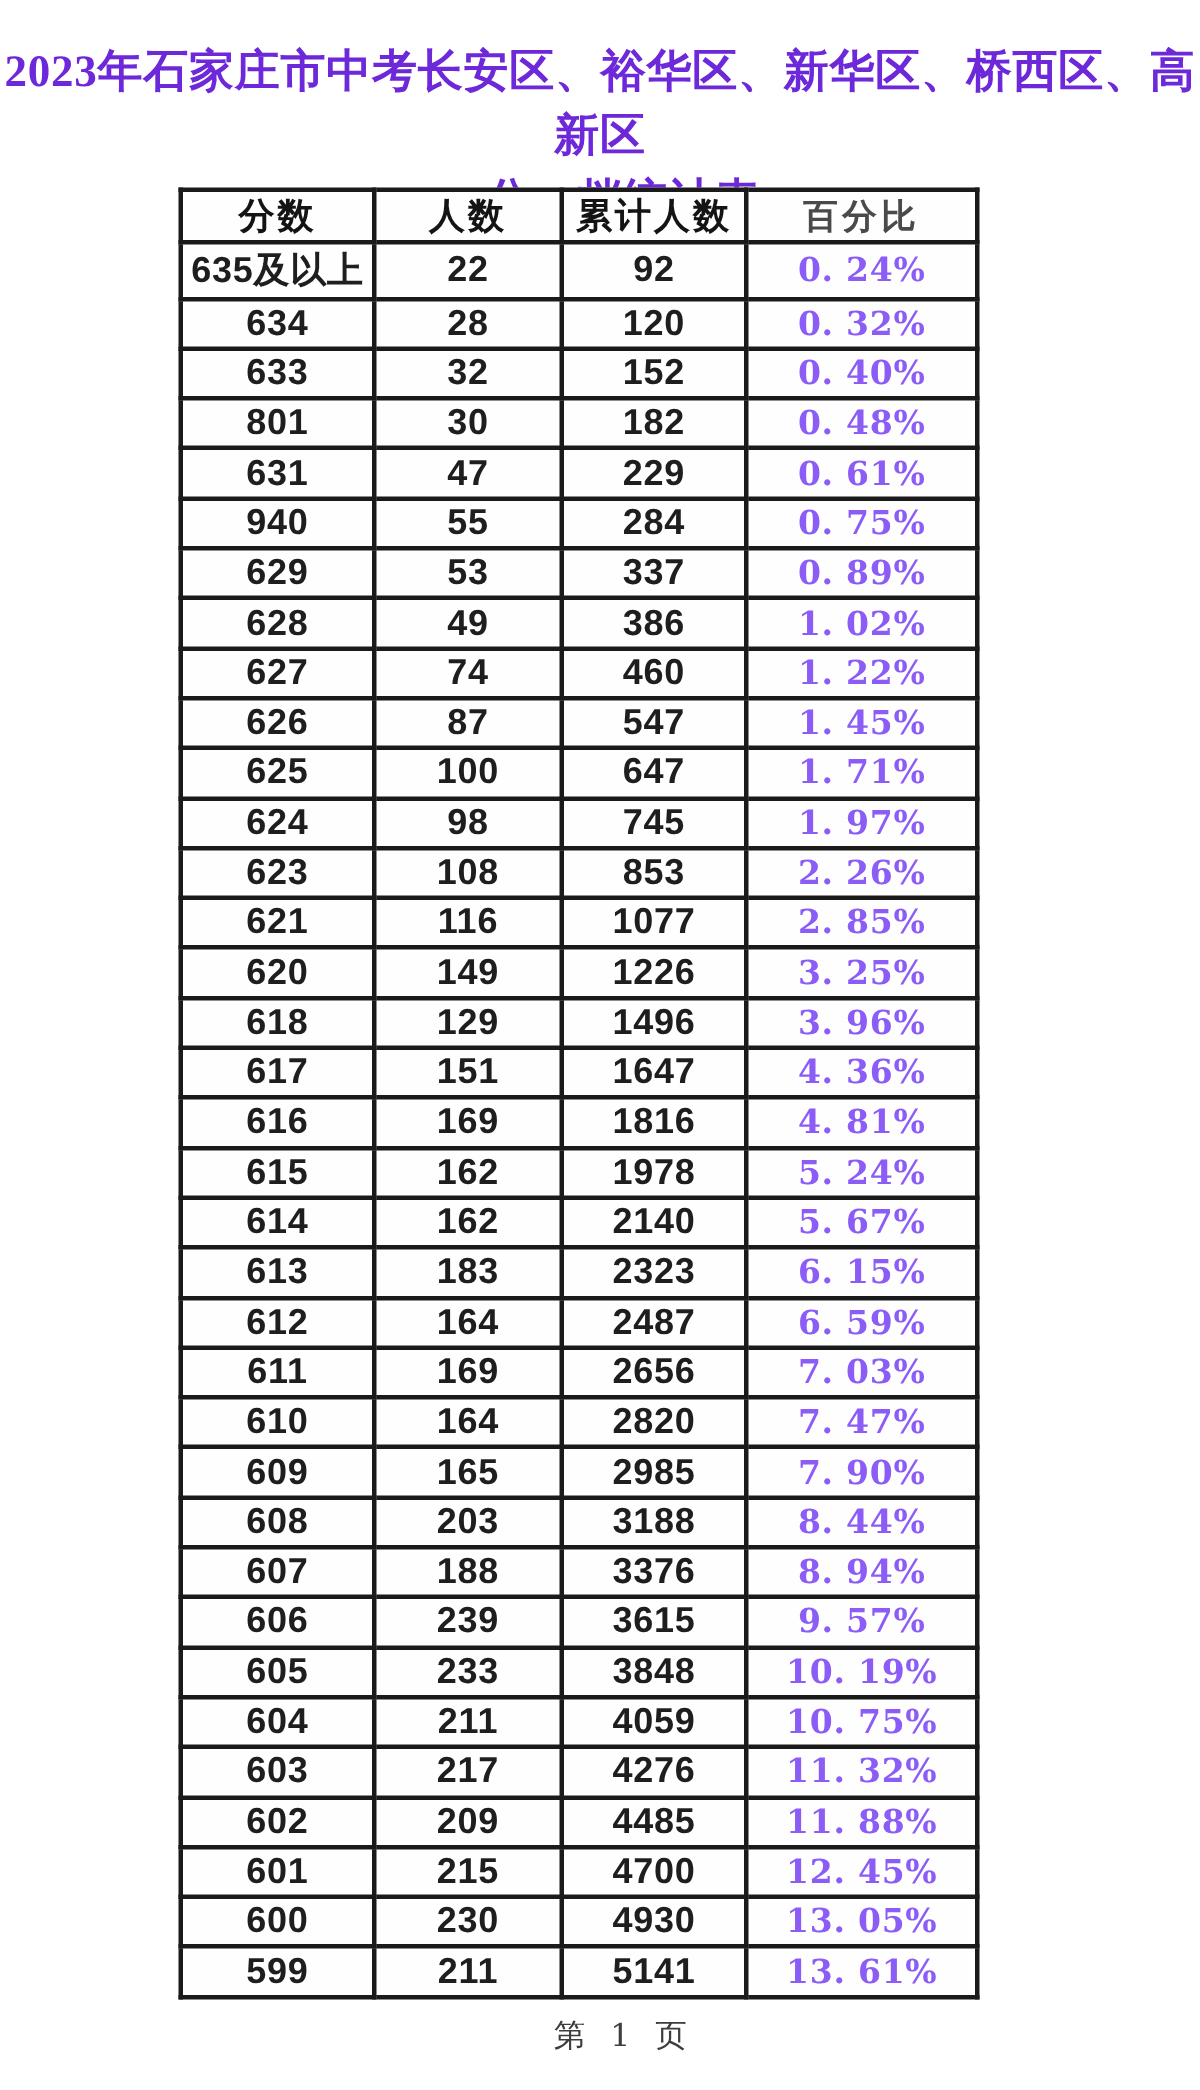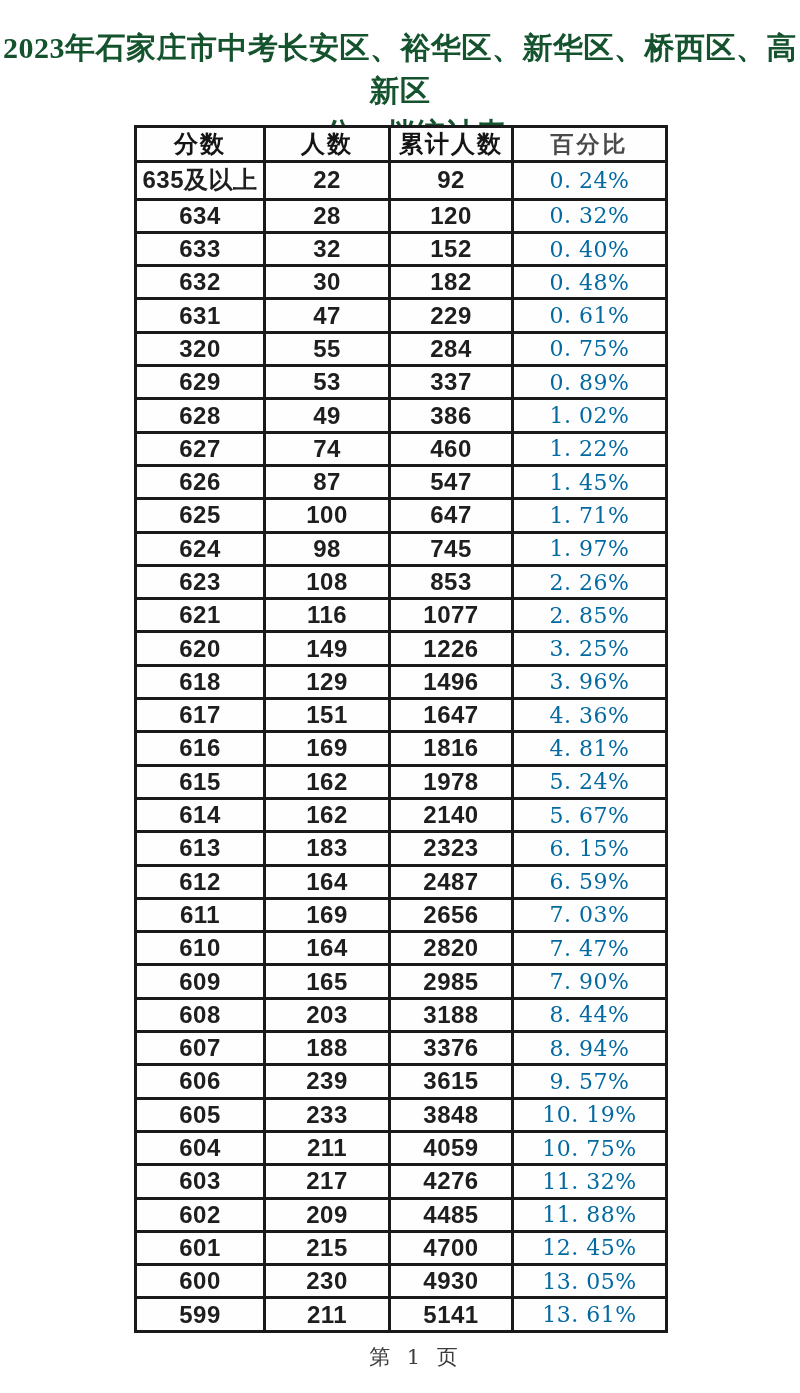--- a/index.html
+++ b/index.html
@@ -17,26 +17,26 @@
   .page-title {
     position: absolute;
     top: 26px;
     left: 0;
     width: 800px;
     text-align: center;
     font-family: "Liberation Serif", "DejaVu Serif", serif;
     font-weight: 700;
     font-size: 30px;
     line-height: 43px;
-    color: #14532d;
+    color: #6d28d9;
     letter-spacing: 0.5px;
   }
   table.stats {
     position: absolute;
-    left: 134px;
+    left: 119px;
     top: 125px;
     width: 531px;
     height: 1208px;
     border-collapse: collapse;
     table-layout: fixed;
     background: #fefefe;
   }
   .stats th, .stats td {
     border: 3px solid #1a1a1a;
     padding: 0;
@@ -61,23 +61,23 @@
   }
   .stats th.pct-col {
     font-family: "DejaVu Serif", "Liberation Serif", serif;
     font-weight: 700;
     color: #4a4a4a;
     font-size: 23px;
     letter-spacing: 3px;
   }
   .stats td.pct-cell {
     font-family: "DejaVu Serif", "Liberation Serif", serif;
-    font-weight: 400;
+    font-weight: 700;
     font-size: 22px;
-    color: #0369a1;
+    color: #8b5cf6;
     letter-spacing: 0.5px;
   }
   .page-footer {
     position: absolute;
     top: 1343px;
     left: 16px;
     width: 800px;
     text-align: center;
     font-family: "DejaVu Serif", "Liberation Serif", serif;
     font-size: 21px;
@@ -121,33 +121,33 @@
         <td class="num-cell">120</td>
         <td class="pct-cell">0. 32%</td>
       </tr>
       <tr>
         <td class="num-cell">633</td>
         <td class="num-cell">32</td>
         <td class="num-cell">152</td>
         <td class="pct-cell">0. 40%</td>
       </tr>
       <tr>
-        <td class="num-cell">632</td>
+        <td class="num-cell">801</td>
         <td class="num-cell">30</td>
         <td class="num-cell">182</td>
         <td class="pct-cell">0. 48%</td>
       </tr>
       <tr>
         <td class="num-cell">631</td>
         <td class="num-cell">47</td>
         <td class="num-cell">229</td>
         <td class="pct-cell">0. 61%</td>
       </tr>
       <tr>
-        <td class="num-cell">320</td>
+        <td class="num-cell">940</td>
         <td class="num-cell">55</td>
         <td class="num-cell">284</td>
         <td class="pct-cell">0. 75%</td>
       </tr>
       <tr>
         <td class="num-cell">629</td>
         <td class="num-cell">53</td>
         <td class="num-cell">337</td>
         <td class="pct-cell">0. 89%</td>
       </tr>

